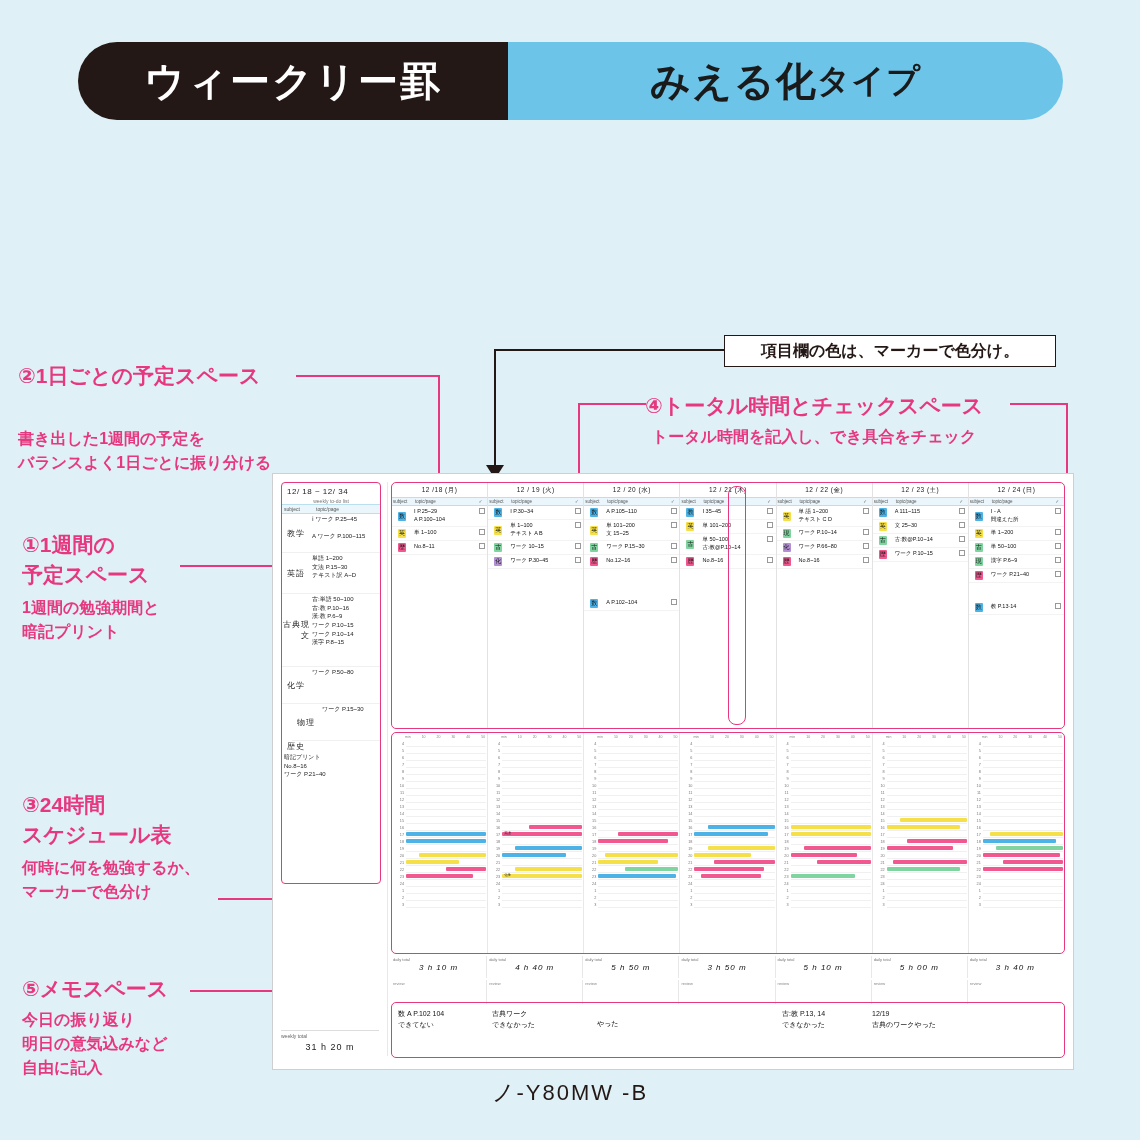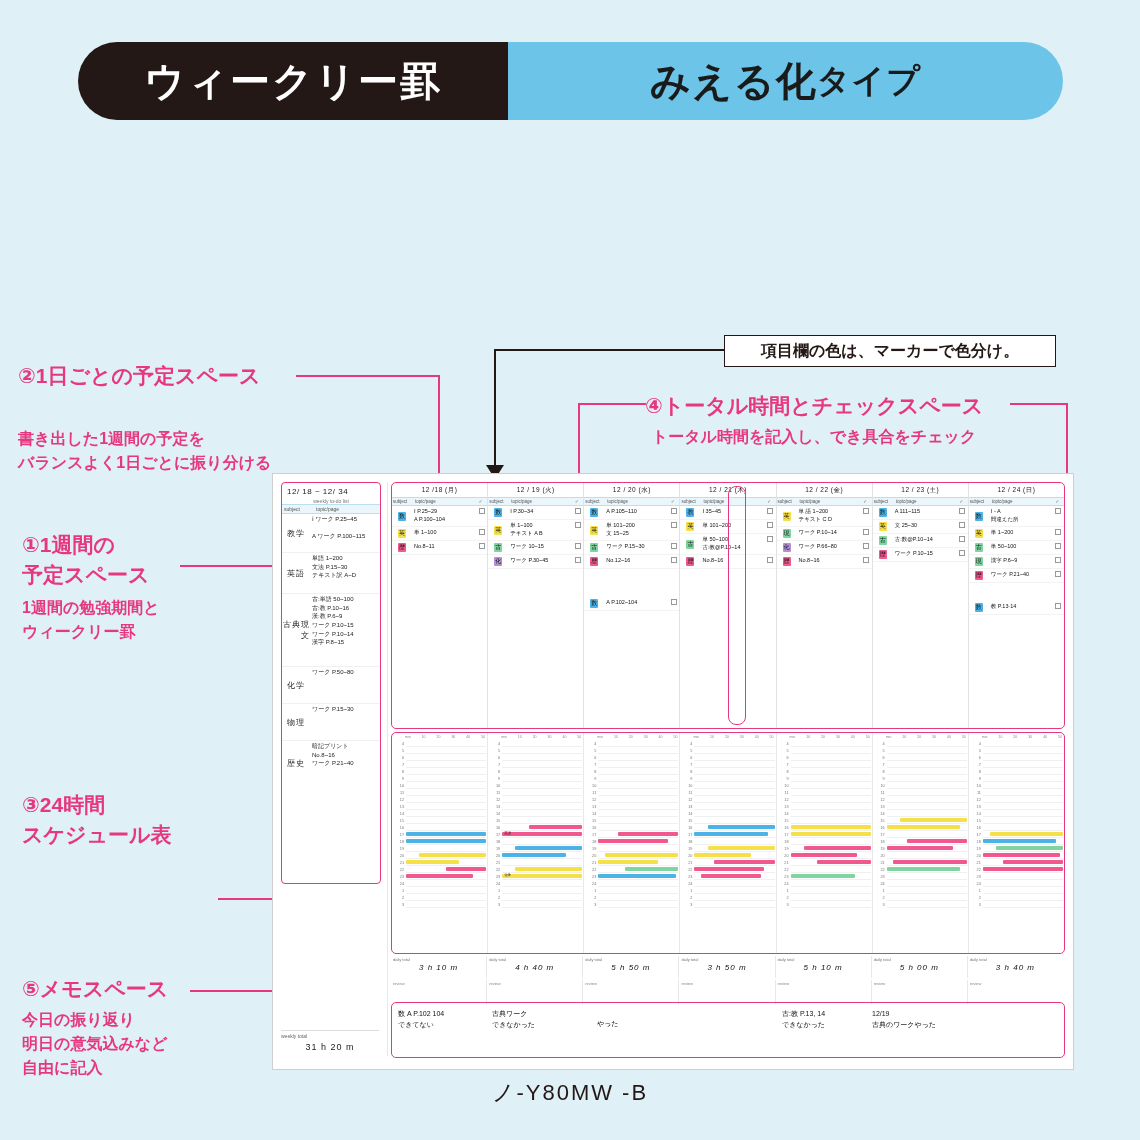--- a/index.html
+++ b/index.html
@@ -202,27 +202,29 @@
   <div class="ln" style="left:578px;top:403px;width:68px;height:2px;"></div>
   <div class="ln" style="left:1010px;top:403px;width:56px;height:2px;"></div>
   <div class="ln" style="left:578px;top:403px;width:2px;height:235px;"></div>
   <div class="ln" style="left:1066px;top:403px;width:2px;height:570px;"></div>
   <div class="ln" style="left:1040px;top:971px;width:28px;height:2px;"></div>
 
   <div class="callout" style="left:22px;top:530px;">
     <div class="title" style="white-space:pre-line;line-height:1.45;">①1週間の
 予定スペース</div>
     <div class="sub" style="white-space:pre-line;">1週間の勉強期間と
-ウィークリー罫</div>
+暗記プリント</div>
   </div>
   <div class="ln" style="left:180px;top:565px;width:95px;height:2px;"></div>
 
   <div class="callout" style="left:22px;top:790px;">
     <div class="title" style="white-space:pre-line;line-height:1.45;">③24時間
 スケジュール表</div>
+    <div class="sub" style="white-space:pre-line;">何時に何を勉強するか、
+マーカーで色分け</div>
   </div>
   <div class="ln" style="left:218px;top:898px;width:62px;height:2px;"></div>
 
   <div class="callout" style="left:22px;top:975px;">
     <div class="title">⑤メモスペース</div>
     <div class="sub" style="white-space:pre-line;">今日の振り返り
 明日の意気込みなど
 自由に記入</div>
   </div>
   <div class="ln" style="left:190px;top:990px;width:200px;height:2px;"></div>
@@ -256,25 +258,25 @@
 古:教 P.10~16
 漢:教 P.6~9
 ワーク P.10~15
 ワーク P.10~14
 漢字 P.8~15</div>
           </div>
           <div class="wk-row" style="min-height:36px;">
             <div class="c1" style="white-space:pre-line;">化学</div>
             <div class="c2">ワーク P.50~80</div>
           </div>
-          <div class="wk-row" style="min-height:36px;">
+          <div class="wk-row" style="min-height:36px;margin-left:10px;">
             <div class="c1" style="white-space:pre-line;">物理</div>
             <div class="c2">ワーク P.15~30</div>
           </div>
-          <div class="wk-row" style="min-height:44px;border-bottom:none;">
+          <div class="wk-row" style="min-height:44px;border-bottom:none;flex-direction:column;">
             <div class="c1" style="white-space:pre-line;">歴史</div>
             <div class="c2">暗記プリント
 No.8~16
 ワーク P.21~40</div>
           </div>
         </div>
       </div>
 
       <div class="weekly-total">
         <div>weekly total</div>

